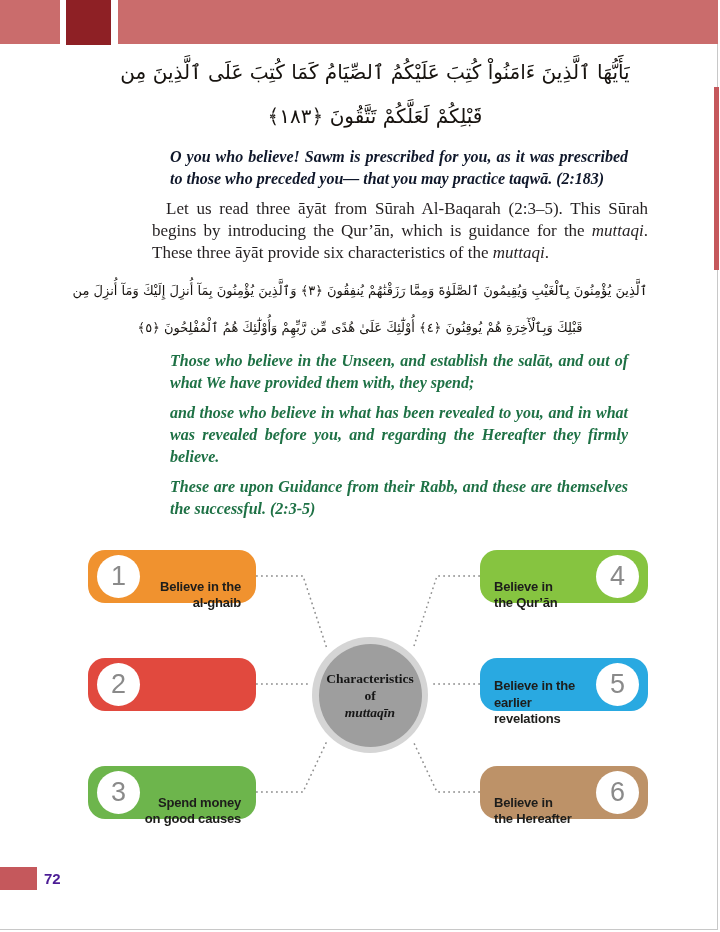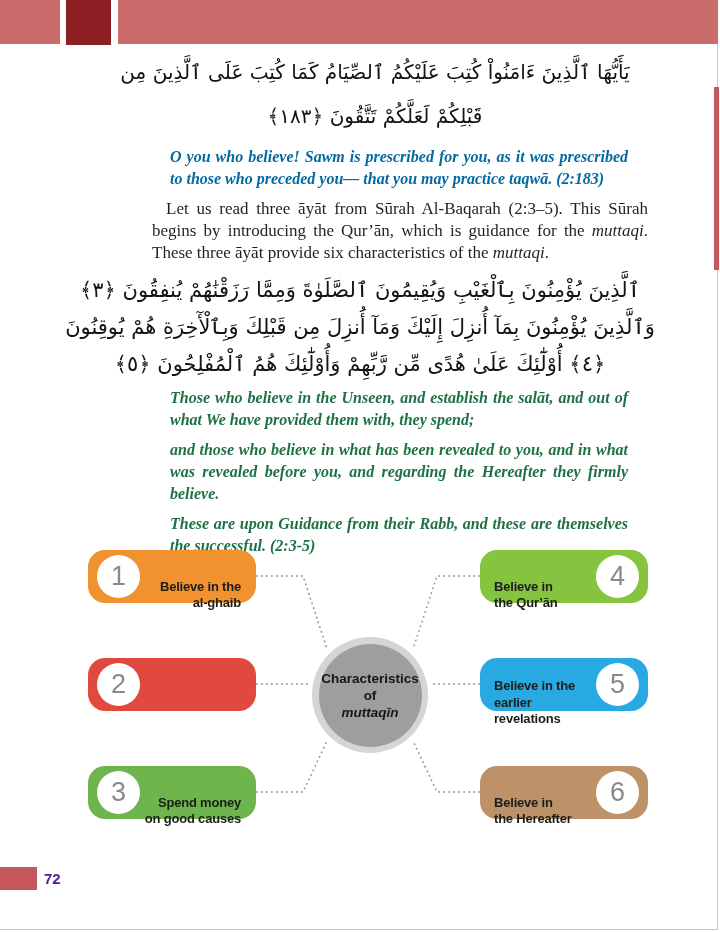--- a/index.html
+++ b/index.html
@@ -15,21 +15,21 @@
   
   .edge-tab{position:absolute;right:1px;top:87px;width:5px;height:183px;}
   
   .content{position:absolute;top:44px;left:0;width:720px;}
   p{margin:0;}
   .body-p{margin:22px 72px 0 153px;font-size:17px;line-height:22px;text-align:justify;}
   .body-p2{margin:8px 72px 0 152px;font-size:17px;line-height:22px;text-align:justify;text-indent:14px;}
   .it{font-style:italic;}
   .arabic{direction:rtl;text-align:center;font-family:"DejaVu Sans",sans-serif;color:#17130f;}
   .arabic-1{margin:6px 80px 0 110px;font-size:20px;line-height:44px;}
-  .arabic-2{margin:8px 60px 0 60px;font-size:21px;line-height:37px;}
+  .arabic-2{margin:8px 60px 0 60px;font-size:13px;line-height:37px;}
   .green-p{margin:8px 92px 0 170px;font-size:16px;line-height:22px;
            font-style:italic;text-align:justify;font-weight:bold;}
   
   .diagram{position:absolute;top:545px;left:0;width:720px;height:290px;}
   .connectors{position:absolute;top:0;left:0;}
   .dbox{position:absolute;width:168px;height:53px;border-radius:17px;display:flex;align-items:center;
         font-family:"Liberation Sans",sans-serif;}
   .num{width:43px;height:43px;border-radius:50%;background:#fff;flex:0 0 43px;
        display:flex;align-items:center;justify-content:center;
        font-size:27px;color:#8a8a8a;}
@@ -62,21 +62,21 @@
   <div class="bar bar-left" style="background-color: rgb(202, 108, 108);"></div>
   <div class="bar bar-square" style="background-color: rgb(142, 32, 37);"></div>
   <div class="bar bar-right" style="background-color: rgb(202, 108, 108);"></div>
 
   <div class="edge-tab" style="background-color: rgb(197, 88, 92);"></div>
 
   <div class="content">
 
     <div class="arabic arabic-1">يَأَيُّهَا ٱلَّذِينَ ءَامَنُواْ كُتِبَ عَلَيْكُمُ ٱلصِّيَامُ كَمَا كُتِبَ عَلَى ٱلَّذِينَ مِن قَبْلِكُمْ لَعَلَّكُمْ تَتَّقُونَ ﴿١٨٣﴾</div>
 
-    <p class="green-p" style="color: #0369a1;">O you who believe! Sawm is prescribed for you, as it was prescribed to those who preceded you— that you may practice taqwā. (2:183)</p>
+    <p class="green-p" style="color: #0f172a;">O you who believe! Sawm is prescribed for you, as it was prescribed to those who preceded you— that you may practice taqwā. (2:183)</p>
 
     <p class="body-p2"><span>Let us read three āyāt from Sūrah Al-Baqarah (2:3–5). This Sūrah begins by introducing the Qur’ān, which is guidance for the </span><span class="it">muttaqi</span><span>. These three āyāt provide six characteristics of the </span><span class="it">muttaqi</span><span>.</span></p>
 
     <div class="arabic arabic-2">ٱلَّذِينَ يُؤْمِنُونَ بِٱلْغَيْبِ وَيُقِيمُونَ ٱلصَّلَوٰةَ وَمِمَّا رَزَقْنَٰهُمْ يُنفِقُونَ ﴿٣﴾ وَٱلَّذِينَ يُؤْمِنُونَ بِمَآ أُنزِلَ إِلَيْكَ وَمَآ أُنزِلَ مِن قَبْلِكَ وَبِٱلْأٓخِرَةِ هُمْ يُوقِنُونَ ﴿٤﴾ أُوْلَٰٓئِكَ عَلَىٰ هُدًى مِّن رَّبِّهِمْ وَأُوْلَٰٓئِكَ هُمُ ٱلْمُفْلِحُونَ ﴿٥﴾</div>
 
     <p class="green-p" style="margin-top: 4px; color: rgb(30, 113, 69);">Those who believe in the Unseen, and establish the salāt, and out of what We have provided them with, they spend;</p>
     <p class="green-p" style="color: rgb(30, 113, 69);">and those who believe in what has been revealed to you, and in what was revealed before you, and regarding the Hereafter they firmly believe.</p>
     <p class="green-p" style="color: rgb(30, 113, 69);">These are upon Guidance from their Rabb, and these are themselves the successful. (2:3-5)</p>
   </div>
 
@@ -115,21 +115,21 @@
       <div class="dlabel">Believe in the
 earlier revelations</div>
     </div>
     <div class="dbox right b6" style="background-color: rgb(189, 146, 104);">
       <div class="num">6</div>
       <div class="dlabel">Believe in
 the Hereafter</div>
     </div>
 
     <div class="hub-outer" style="background-color: rgb(213, 213, 213);">
-      <div class="hub-inner" style="background-color: rgb(158, 158, 158);">
+      <div class="hub-inner" style="background-color: rgb(158, 158, 158); font-family: Liberation Serif, serif;">
         <div class="hub-l">Characteristics</div>
         <div class="hub-l">of</div>
         <div class="hub-l hub-l3">muttaqīn</div>
       </div>
     </div>
   </div>
 
   <div class="footer-rect" style="background-color: rgb(197, 88, 92);"></div>
   <div class="page-num" style="color: #4c1d95;">72</div>
 </div>

